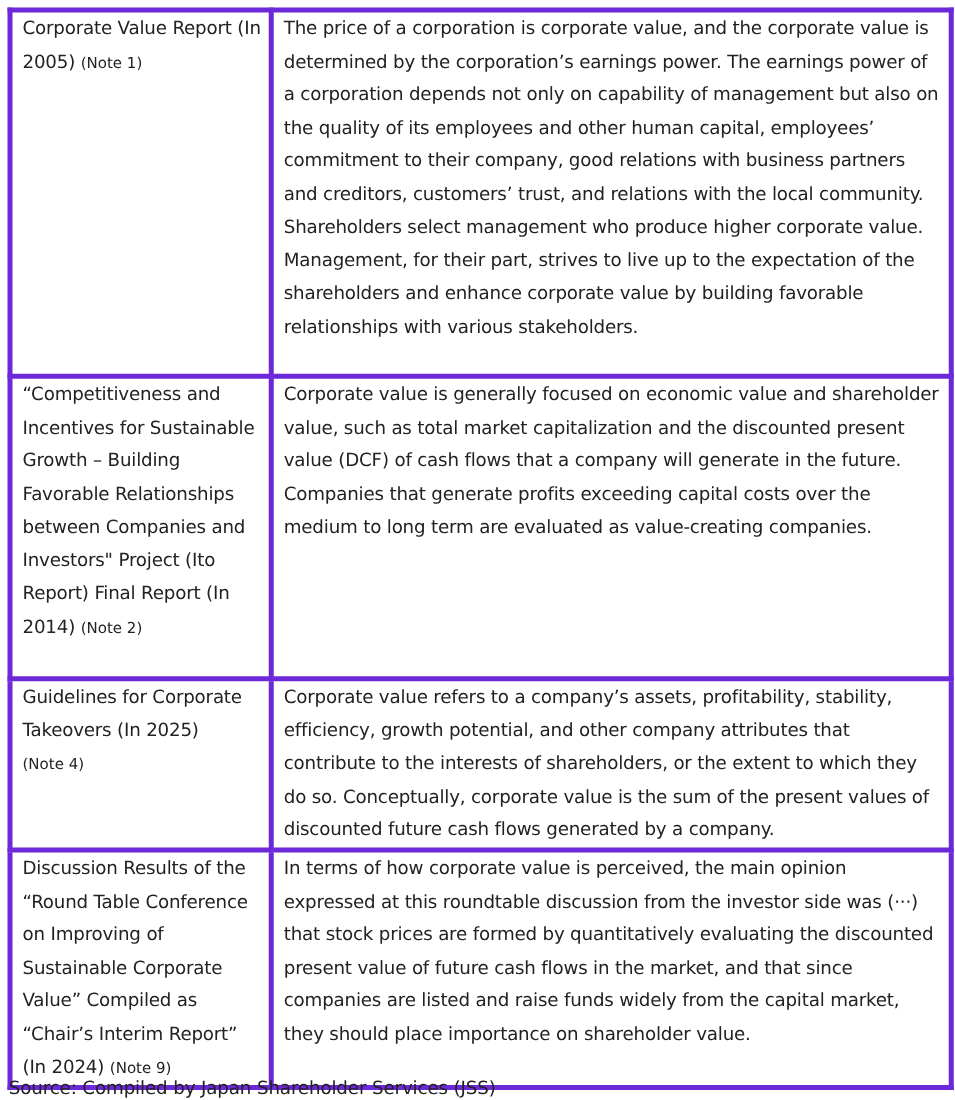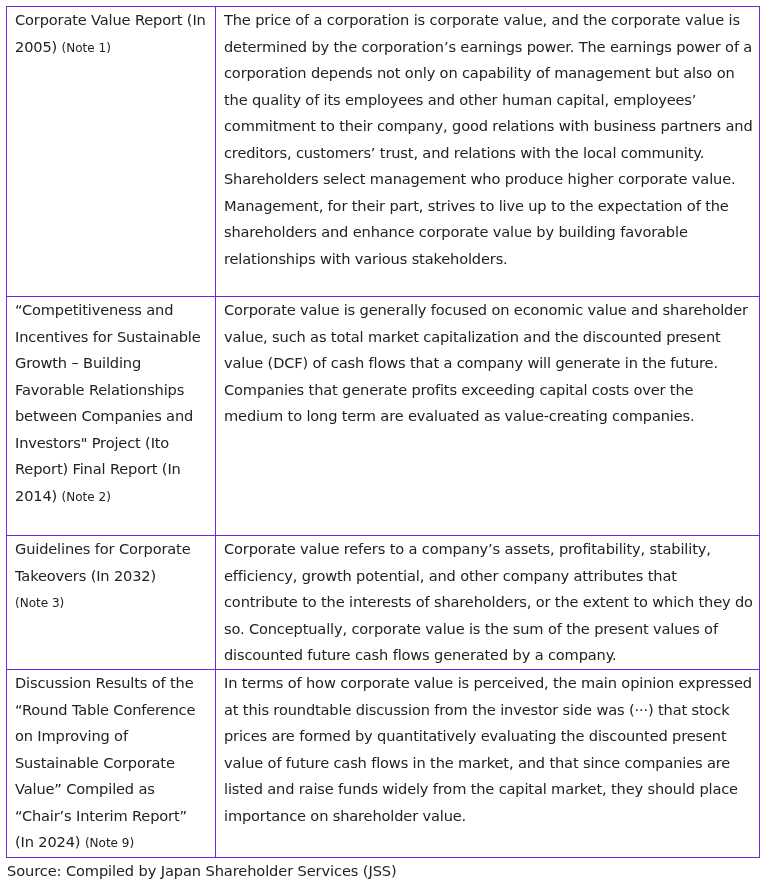--- a/index.html
+++ b/index.html
@@ -17,21 +17,21 @@
     }
     table.defs {
       position: absolute;
       left: 6px;
       top: 6px;
       width: 753px;
       border-collapse: collapse;
       table-layout: fixed;
     }
     table.defs td {
-      border: 1px solid #6d28d9;
+      border: 4px solid #6d28d9;
       vertical-align: top;
       padding: 0 6px 0 8px;
       font-size: 14.6px;
       line-height: 26.5px;
       letter-spacing: -0.15px;
     }
     col.c1 { width: 209px; }
     col.c2 { width: 544px; }
     tr.r1 td { height: 289px; }
     tr.r2 td { height: 238px; margin-top: 36px; }
@@ -64,21 +64,21 @@
   <tbody>
     <tr class="r1">
       <td class="src-cell"><span>Corporate Value Report (In 2005)</span> <span class="note">(Note 1)</span></td>
       <td class="def-cell">The price of a corporation is corporate value, and the corporate value is determined by the corporation’s earnings power. The earnings power of a corporation depends not only on capability of management but also on the quality of its employees and other human capital, employees’ commitment to their company, good relations with business partners and creditors, customers’ trust, and relations with the local community. Shareholders select management who produce higher corporate value. Management, for their part, strives to live up to the expectation of the shareholders and enhance corporate value by building favorable relationships with various stakeholders.</td>
     </tr>
     <tr class="r2">
       <td class="src-cell"><span>“Competitiveness and Incentives for Sustainable Growth – Building Favorable Relationships between Companies and Investors" Project (Ito Report) Final Report (In 2014)</span> <span class="note">(Note 2)</span></td>
       <td class="def-cell">Corporate value is generally focused on economic value and shareholder value, such as total market capitalization and the discounted present value (DCF) of cash flows that a company will generate in the future. Companies that generate profits exceeding capital costs over the medium to long term are evaluated as value-creating companies.</td>
     </tr>
     <tr class="r3">
-      <td class="src-cell"><span>Guidelines for Corporate Takeovers (In 2032)</span><br><span class="note">(Note 3)</span></td>
+      <td class="src-cell"><span>Guidelines for Corporate Takeovers (In 2025)</span><br><span class="note">(Note 4)</span></td>
       <td class="def-cell">Corporate value refers to a company’s assets, profitability, stability, efficiency, growth potential, and other company attributes that contribute to the interests of shareholders, or the extent to which they do so. Conceptually, corporate value is the sum of the present values of discounted future cash flows generated by a company.</td>
     </tr>
     <tr class="r4">
       <td class="src-cell"><span>Discussion Results of the “Round Table Conference on Improving of Sustainable Corporate Value” Compiled as “Chair’s Interim Report” (In 2024)</span> <span class="note">(Note 9)</span></td>
       <td class="def-cell">In terms of how corporate value is perceived, the main opinion expressed at this roundtable discussion from the investor side was (···) that stock prices are formed by quantitatively evaluating the discounted present value of future cash flows in the market, and that since companies are listed and raise funds widely from the capital market, they should place importance on shareholder value.</td>
     </tr>
   </tbody>
 </table>
 
 <div class="source">Source: Compiled by Japan Shareholder Services (JSS)</div>

